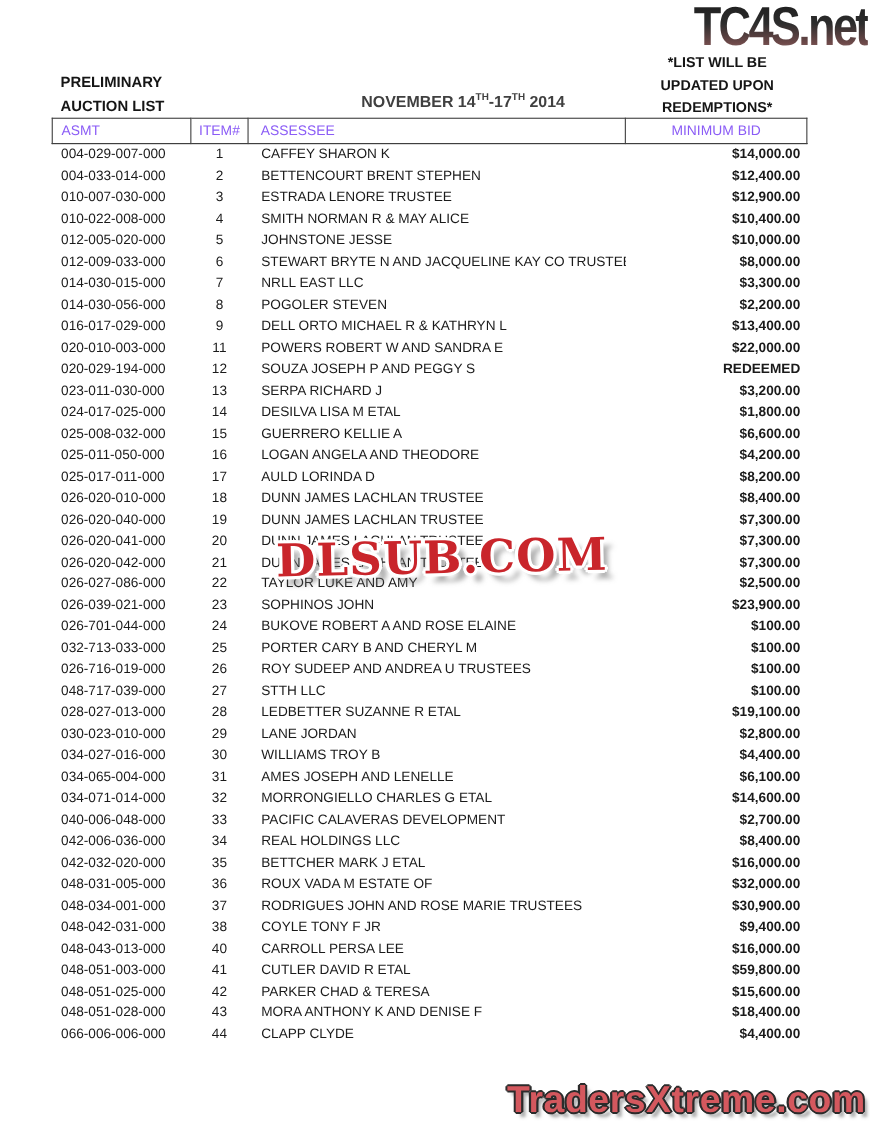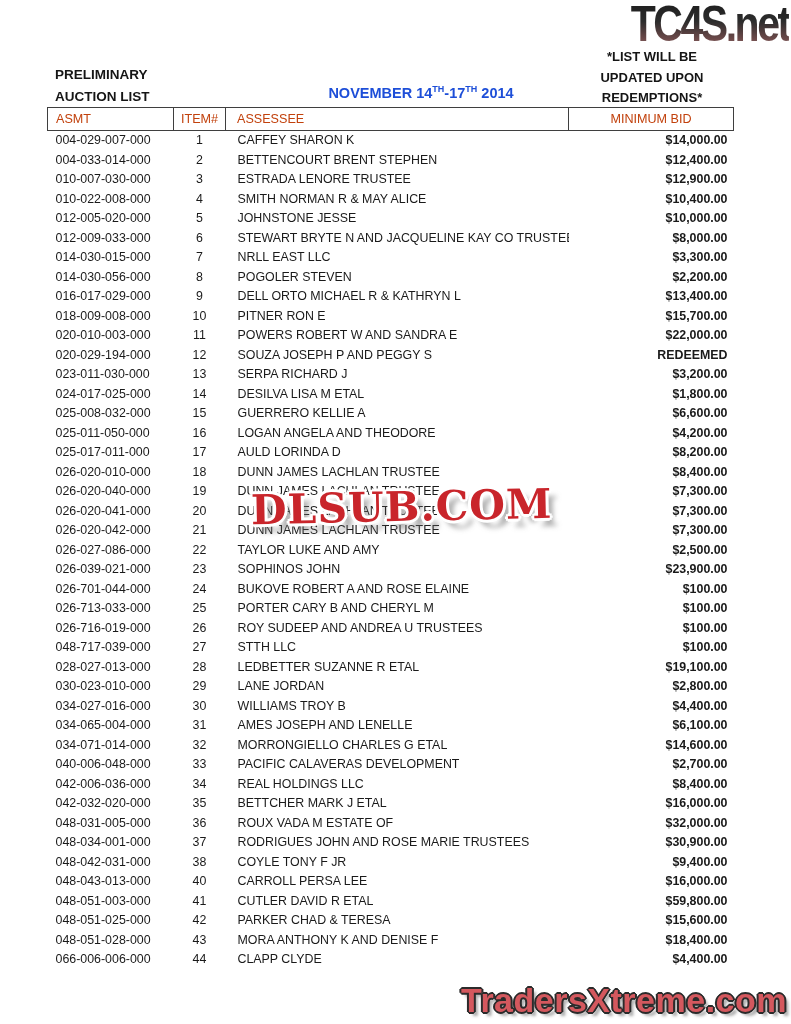--- a/index.html
+++ b/index.html
@@ -58,21 +58,21 @@
 
   
   .auction-date {
     position: absolute;
     top: 85px;
     left: 300px;
     width: 242px;
     text-align: center;
     font-weight: 700;
     font-size: 14.5px;
-    color: #1d4ed8;
+    color: #404040;
     white-space: nowrap;
   }
   .auction-date sup {
     font-size: 9px;
     vertical-align: super;
     line-height: 0;
   }
 
   
   .auction-table {
@@ -87,21 +87,21 @@
   .auction-table col.col-asmt { width: 126px; }
   .auction-table col.col-item { width: 52px; }
   .auction-table col.col-assessee { width: 343px; }
   .auction-table col.col-bid { width: 165px; }
 
   .auction-table thead th {
     border: 1.5px solid #3f3f3f;
     height: 23px;
     font-weight: 400;
     font-size: 12.6px;
-    color: #c2410c;
+    color: #8b5cf6;
     vertical-align: middle;
   }
   .auction-table thead th.h-asmt { text-align: left; padding-left: 8px; }
   .auction-table thead th.h-item { text-align: center; }
   .auction-table thead th.h-assessee { text-align: left; padding-left: 11px; }
   .auction-table thead th.h-bid { text-align: center; }
 
   .auction-table tbody td {
     height: 19.5px;
     line-height: 19.5px;
@@ -232,26 +232,20 @@
           <td class="c-assessee">POGOLER STEVEN</td>
           <td class="c-bid">$2,200.00</td>
         </tr>
         <tr>
           <td class="c-asmt">016-017-029-000</td>
           <td class="c-item">9</td>
           <td class="c-assessee">DELL ORTO MICHAEL R &amp; KATHRYN L</td>
           <td class="c-bid">$13,400.00</td>
         </tr>
         <tr>
-          <td class="c-asmt">018-009-008-000</td>
-          <td class="c-item">10</td>
-          <td class="c-assessee">PITNER RON E</td>
-          <td class="c-bid">$15,700.00</td>
-        </tr>
-        <tr>
           <td class="c-asmt">020-010-003-000</td>
           <td class="c-item">11</td>
           <td class="c-assessee">POWERS ROBERT W AND SANDRA E</td>
           <td class="c-bid">$22,000.00</td>
         </tr>
         <tr>
           <td class="c-asmt">020-029-194-000</td>
           <td class="c-item">12</td>
           <td class="c-assessee">SOUZA JOSEPH P AND PEGGY S</td>
           <td class="c-bid">REDEEMED</td>
@@ -322,21 +316,21 @@
           <td class="c-assessee">SOPHINOS JOHN</td>
           <td class="c-bid">$23,900.00</td>
         </tr>
         <tr>
           <td class="c-asmt">026-701-044-000</td>
           <td class="c-item">24</td>
           <td class="c-assessee">BUKOVE ROBERT A AND ROSE ELAINE</td>
           <td class="c-bid">$100.00</td>
         </tr>
         <tr>
-          <td class="c-asmt">026-713-033-000</td>
+          <td class="c-asmt">032-713-033-000</td>
           <td class="c-item">25</td>
           <td class="c-assessee">PORTER CARY B AND CHERYL M</td>
           <td class="c-bid">$100.00</td>
         </tr>
         <tr>
           <td class="c-asmt">026-716-019-000</td>
           <td class="c-item">26</td>
           <td class="c-assessee">ROY SUDEEP AND ANDREA U TRUSTEES</td>
           <td class="c-bid">$100.00</td>
         </tr>

